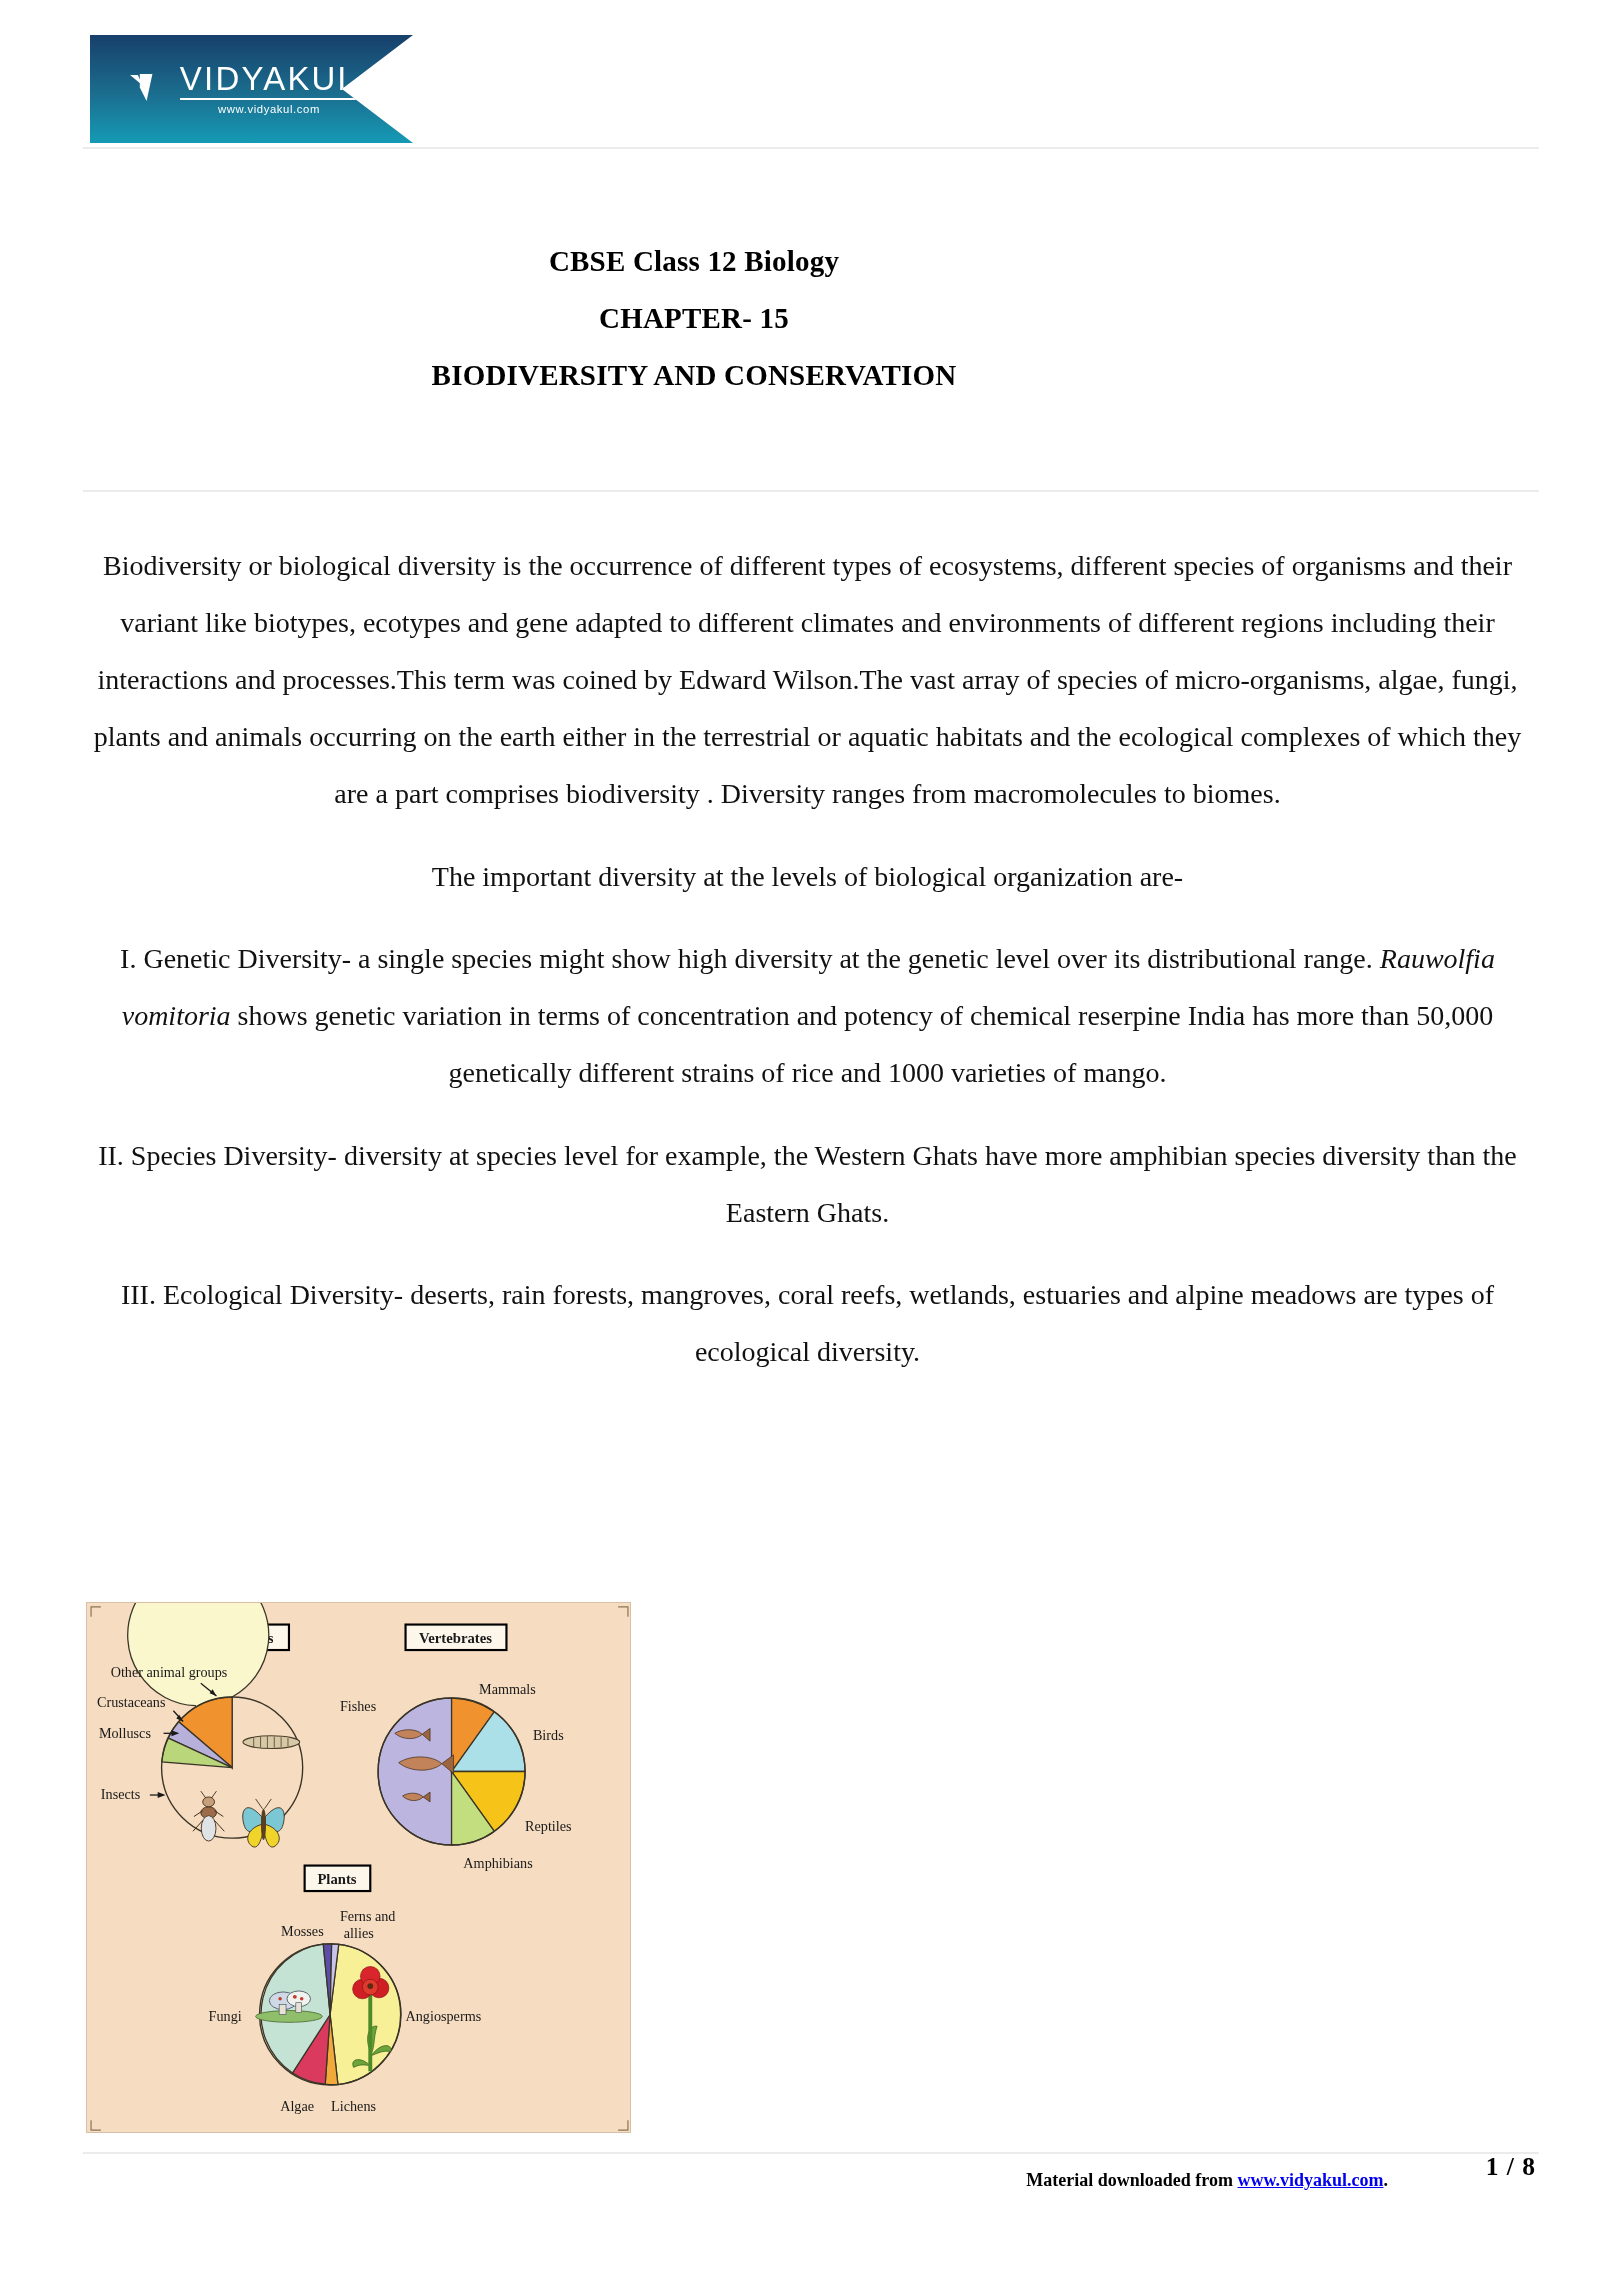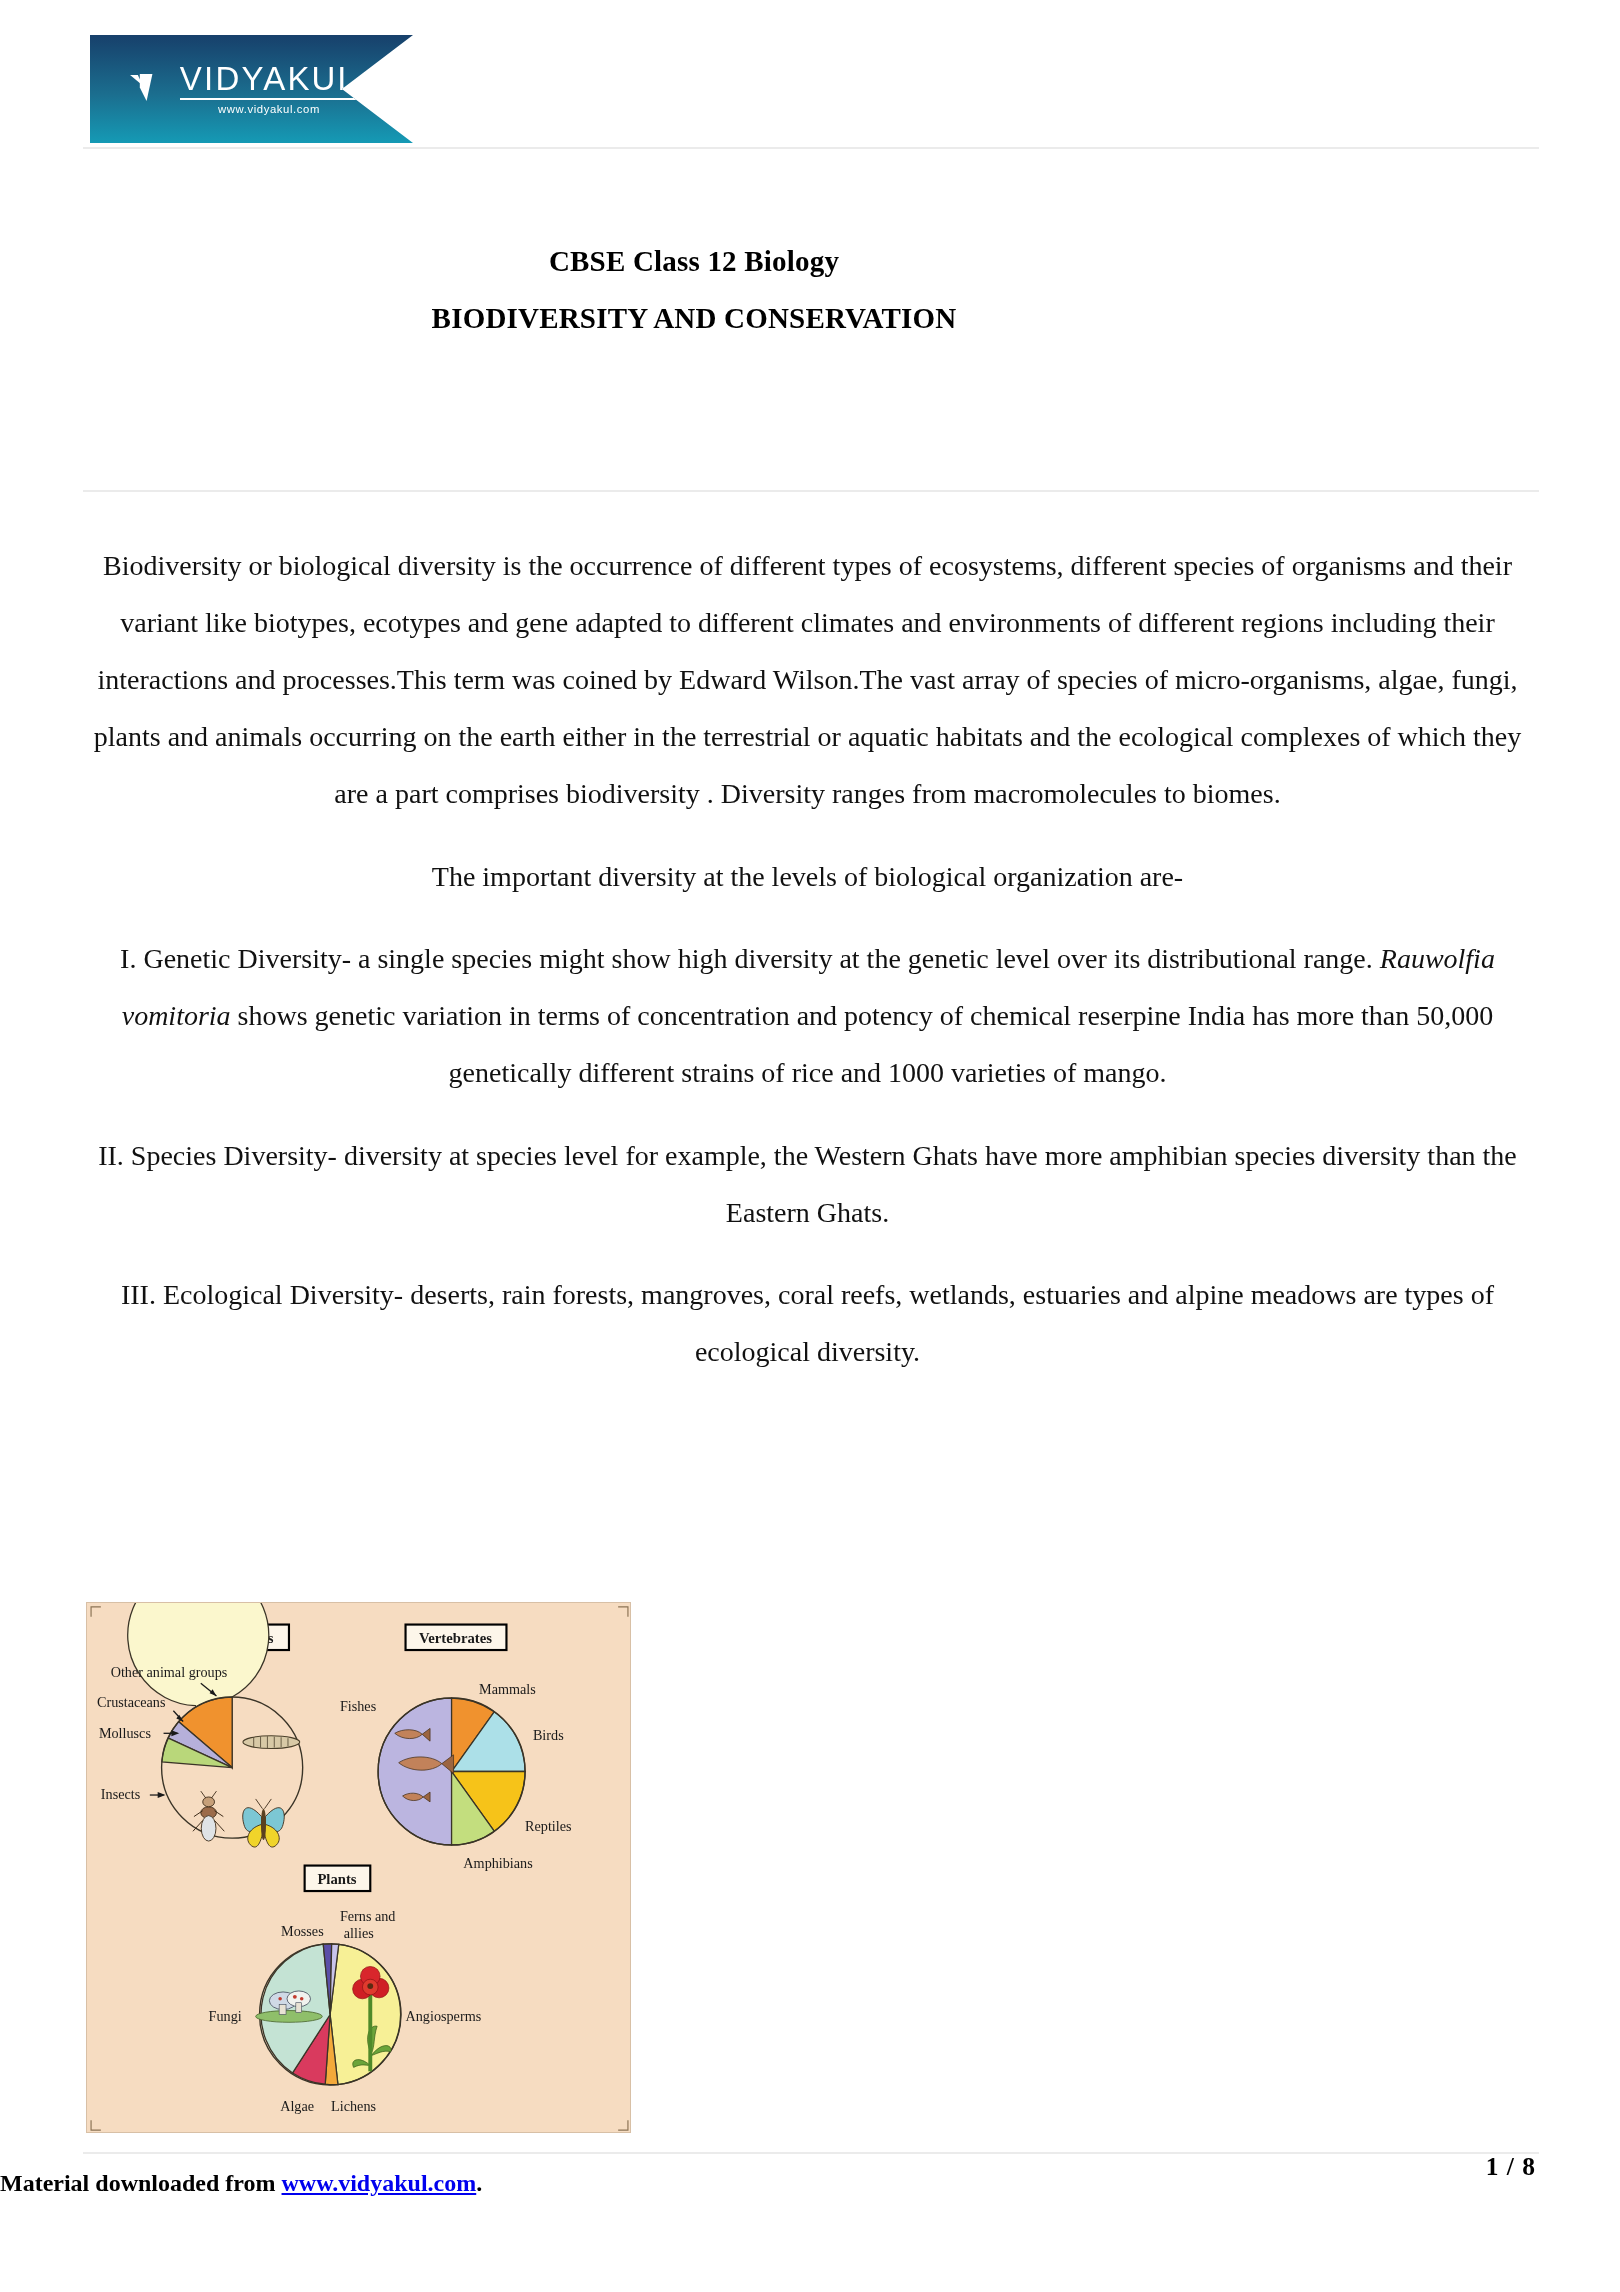--- a/index.html
+++ b/index.html
@@ -165,24 +165,24 @@
     width: 1456px;
     height: 2px;
     background: #ebebeb;
   }
 
   .footer-text {
     position: absolute;
     left: 0;
     top: 2170px;
     width: 1388px;
-    text-align: left;
+    text-align: right;
     font-family: "Liberation Serif", "DejaVu Serif", serif;
     font-weight: bold;
-    font-size: 24px;
+    font-size: 18px;
     color: #000000;
   }
 
   .footer-link {
     color: #0000ee;
     text-decoration: underline;
     font-weight: bold;
   }
 
   .page-number {
@@ -212,20 +212,21 @@
           <div class="logo-word">VIDYAKUL</div>
           <div class="logo-url">www.vidyakul.com</div>
         </div>
       </div>
     </div>
     <div class="rule-header"></div>
   </div>
 
   <div class="title-block">
     <div class="title-line">CBSE Class 12 Biology</div>
+    <div class="title-line">CHAPTER- 15</div>
     <div class="title-line">BIODIVERSITY AND CONSERVATION</div>
   </div>
   <div class="rule-title"></div>
 
   <div class="body-wrap">
     <p class="para">Biodiversity or biological diversity is the occurrence of different types of ecosystems, different species of organisms and their variant like biotypes, ecotypes and gene adapted to different climates and environments of different regions including their interactions and processes.This term was coined by Edward Wilson.The vast array of species of micro-organisms, algae, fungi, plants and animals occurring on the earth either in the terrestrial or aquatic habitats and the ecological complexes of which they are a part comprises biodiversity . Diversity ranges from macromolecules to biomes.</p>
     <p class="para">The important diversity at the levels of biological organization are-</p>
     <p class="para"><span>I. Genetic Diversity- a single species might show high diversity at the genetic level over its distributional range. </span><em>Rauwolfia vomitoria</em><span> shows genetic variation in terms of concentration and potency of chemical reserpine India has more than 50,000 genetically different strains of rice and 1000 varieties of mango.</span></p>
     <p class="para">II. Species Diversity- diversity at species level for example, the Western Ghats have more amphibian species diversity than the Eastern Ghats.</p>
     <p class="para">III. Ecological Diversity- deserts, rain forests, mangroves, coral reefs, wetlands, estuaries and alpine meadows are types of ecological diversity.</p>

